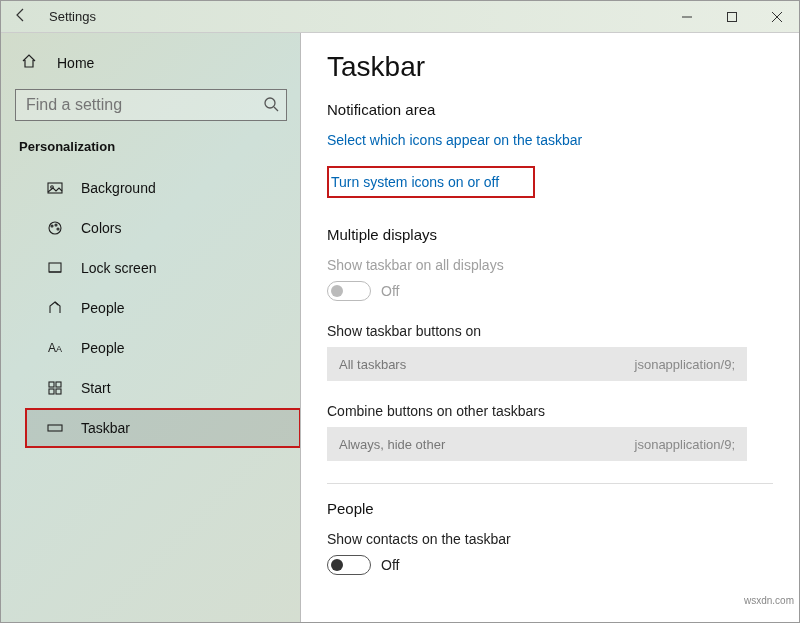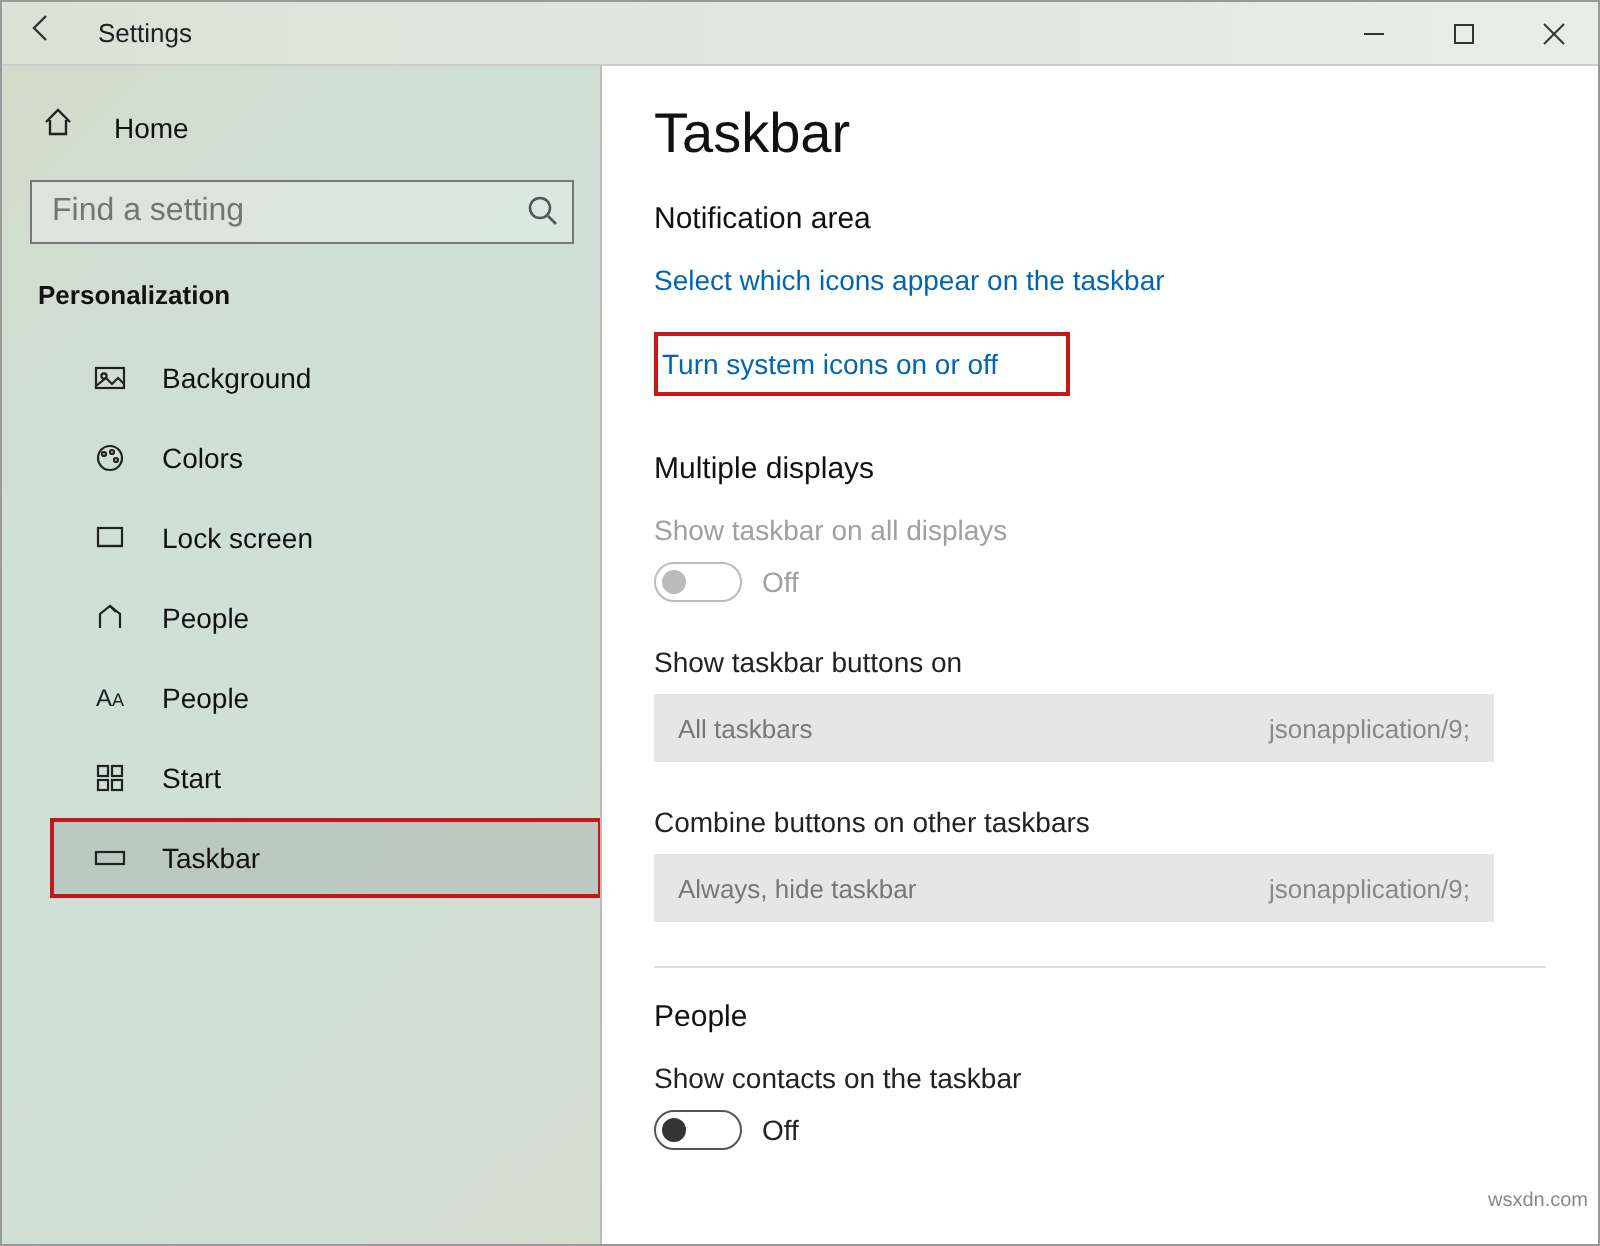--- a/index.html
+++ b/index.html
@@ -184,21 +184,21 @@
       </div>
 
       <div class="setting-label">Show taskbar buttons on</div>
       <div class="dropdown">
         <span>All taskbars</span>
         <span class="chev">jsonapplication/9;</span>
       </div>
 
       <div class="setting-label">Combine buttons on other taskbars</div>
       <div class="dropdown">
-        <span>Always, hide taskbar</span>
+        <span>Always, hide other</span>
         <span class="chev">jsonapplication/9;</span>
       </div>
 
       <div class="divider"></div>
 
       <div class="h2">People</div>
       <div class="setting-label">Show contacts on the taskbar</div>
       <div class="toggle-row">
         <div class="toggle">
             <div class="knob"></div>

